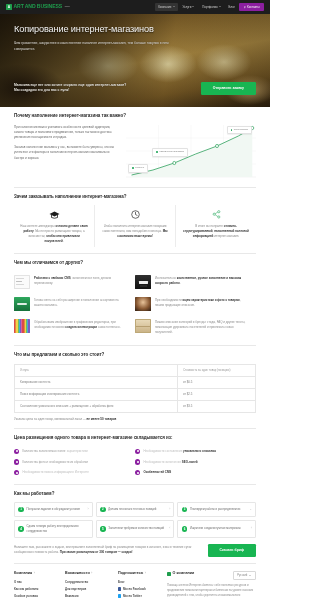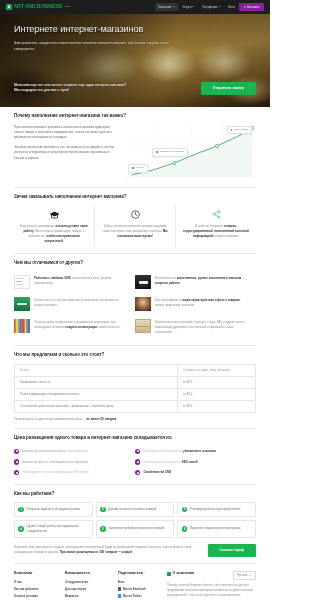--- a/index.html
+++ b/index.html
@@ -272,21 +272,21 @@
       <div class="nav-item contacts">
         <span class="pin">⚲</span>
         <span>Контакты</span>
       </div>
     </div>
   </div>
 
   <div class="hero">
     <div class="hero-shade"></div>
     <div class="hero-inner">
-      <div class="hero-title">Интернете интернет-магазинов</div>
+      <div class="hero-title">Копирование интернет-магазинов</div>
       <div class="hero-sub">Чем грамотнее, аккуратнее и качественнее наполнен интернет-магазин, тем больше покупок в нем совершается.</div>
     </div>
     <div class="hero-cta-row">
       <div class="hero-cta-text">Магазина еще нет или хотите открыть еще один интернет-магазин? Мы создадим его для вас с нуля!</div>
       <button class="btn-green">Отправить заявку</button>
     </div>
   </div>
 
   <div class="section">
     <div class="h2">Почему наполнение интернет-магазина так важно?</div>

